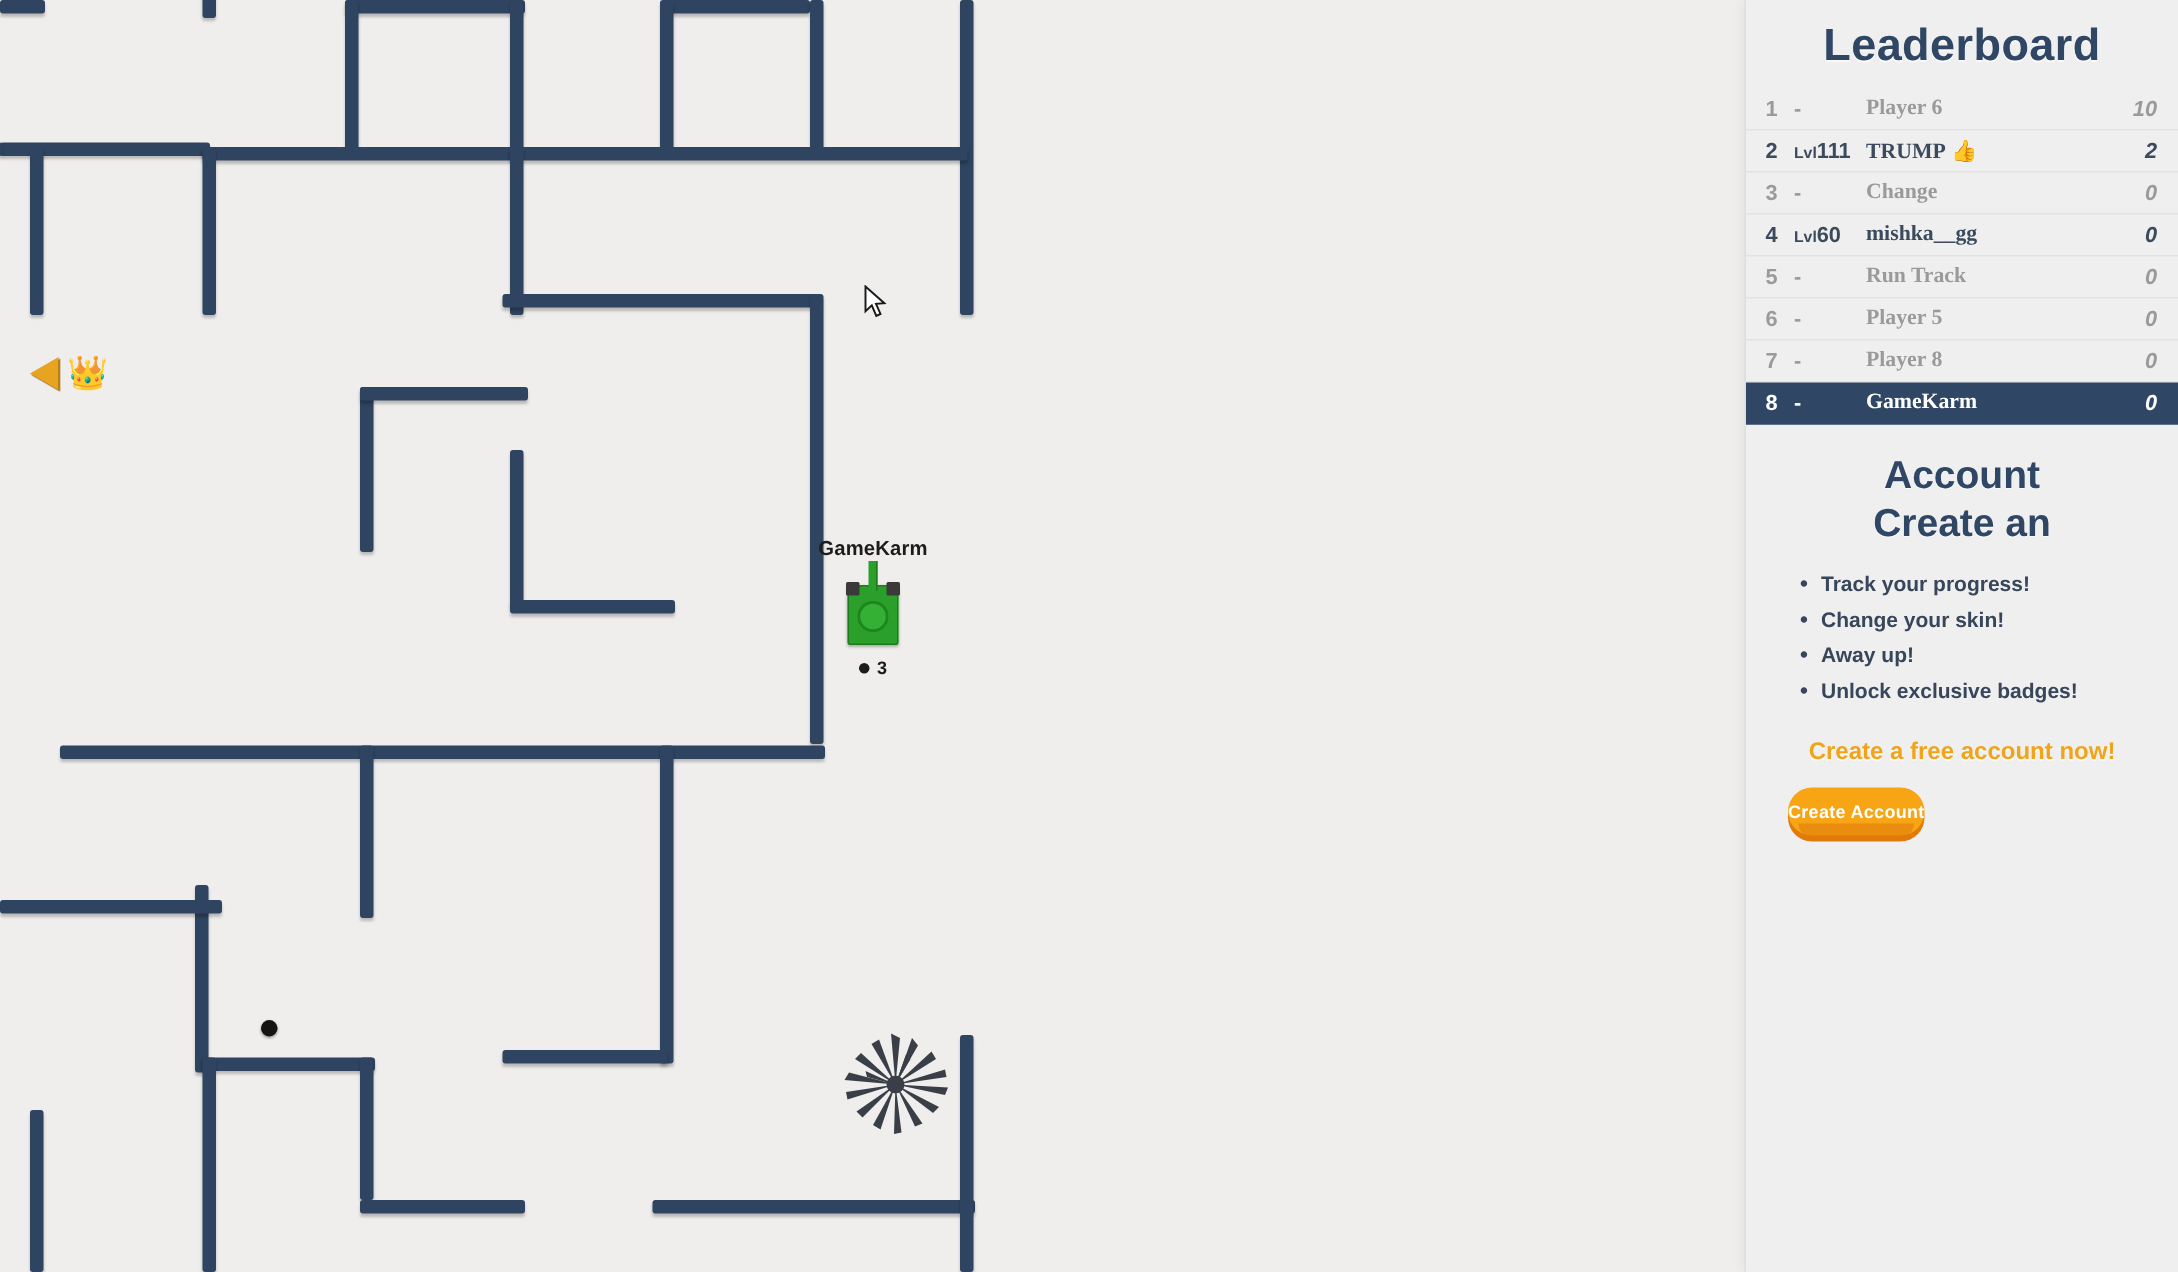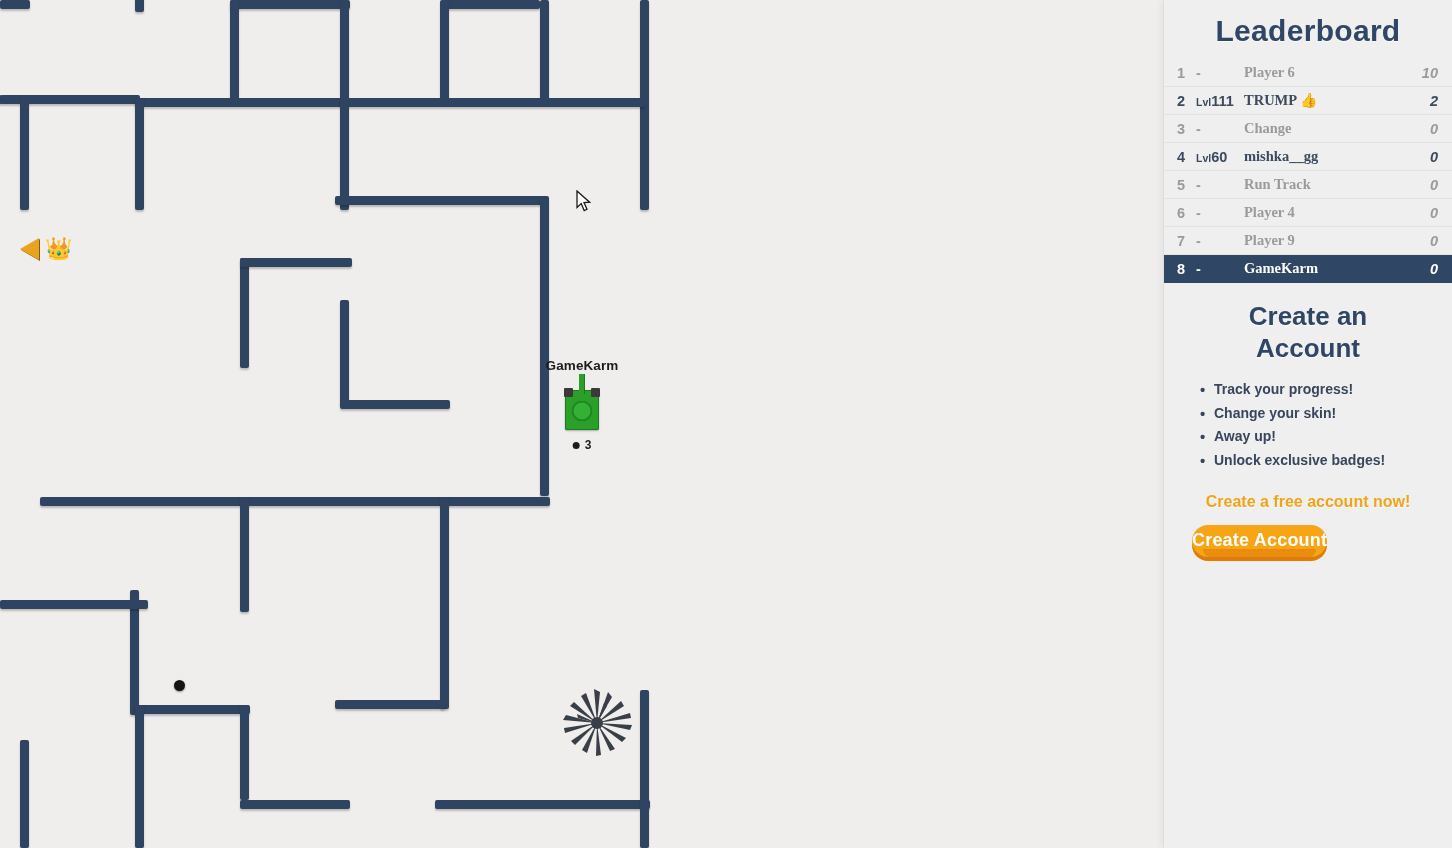--- a/index.html
+++ b/index.html
@@ -203,21 +203,21 @@
   .create-btn {
     display: block;
     margin: 14px 12px 0;
     height: 32px;
     border: none; outline: none;
     border-radius: 16px;
     background: #f7a415;
     box-shadow: 0 4px 0 #e07a0a;
     color: #ffffff;
     font-family: "Liberation Sans", sans-serif;
-    font-size: 18px; font-weight: bold;
+    font-size: 12px; font-weight: bold;
     letter-spacing: .2px;
     cursor: pointer;
     position: relative;
   }
   .create-btn::after {
     content: "";
     position: absolute; left: 8%; right: 8%; bottom: -1px; height: 9px;
     background: rgba(224,122,10,.55);
     border-radius: 0 0 12px 12px;
   }
@@ -350,41 +350,41 @@
         </div>
         <div class="lb-row guest">
           <div class="lb-rank">5</div>
           <div class="lb-level"><span>-</span></div>
           <div class="lb-name"><span>Run Track</span></div>
           <div class="lb-score">0</div>
         </div>
         <div class="lb-row guest">
           <div class="lb-rank">6</div>
           <div class="lb-level"><span>-</span></div>
-          <div class="lb-name"><span>Player 4</span></div>
+          <div class="lb-name"><span>Player 5</span></div>
           <div class="lb-score">0</div>
         </div>
         <div class="lb-row guest">
           <div class="lb-rank">7</div>
           <div class="lb-level"><span>-</span></div>
-          <div class="lb-name"><span>Player 9</span></div>
+          <div class="lb-name"><span>Player 8</span></div>
           <div class="lb-score">0</div>
         </div>
         <div class="lb-row self">
           <div class="lb-rank">8</div>
           <div class="lb-level"><span>-</span></div>
           <div class="lb-name"><span>GameKarm</span></div>
           <div class="lb-score">0</div>
         </div>
       </div>
 
     <div class="promo">
       <div class="promo-title">
+        <div>Account</div>
         <div>Create an</div>
-        <div>Account</div>
       </div>
       <ul class="promo-list" id="promo-benefits">
           <li>Track your progress!</li>
           <li>Change your skin!</li>
           <li>Away up!</li>
           <li>Unlock exclusive badges!</li>
         </ul>
       <div class="promo-cta">Create a free account now!</div>
       <button class="create-btn">
         <span>Create Account</span>

